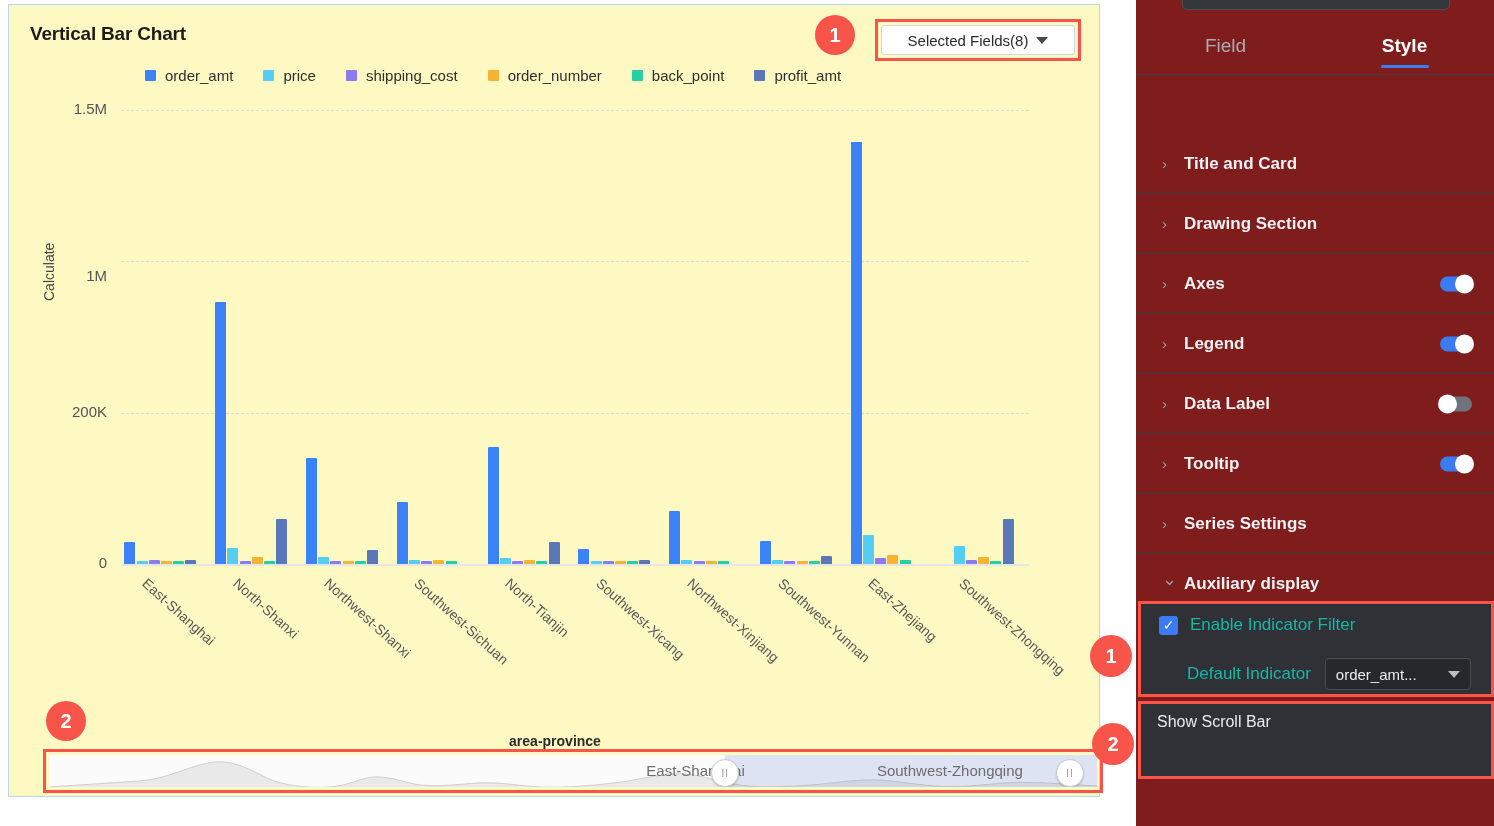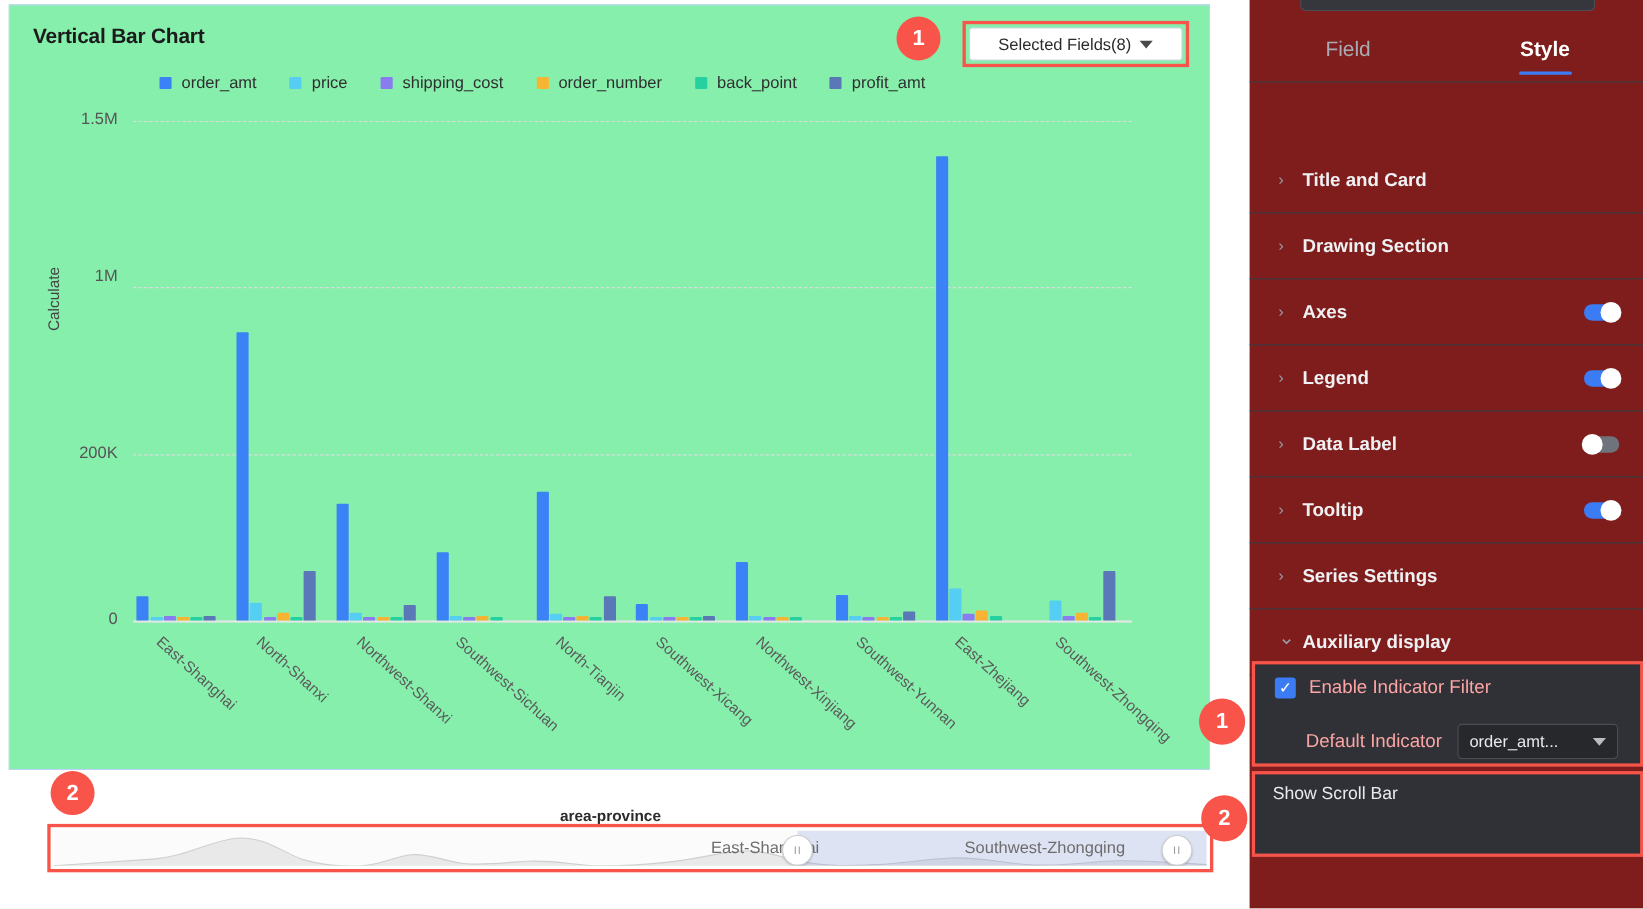--- a/index.html
+++ b/index.html
@@ -7,22 +7,22 @@
     width: 1494px; height: 826px;
     background: #ffffff;
     font-family: "Liberation Sans", sans-serif;
     overflow: hidden;
   }
   #root { position: relative; width: 1494px; height: 826px; background:#ffffff; }
 
   
   #chart-card {
     position: absolute; left: 8px; top: 4px;
-    width: 1092px; height: 696px;
-    background: #86efac;
+    width: 1092px; height: 793px;
+    background: #fef9c3;
     border: 1px solid #b9d4f5;
     box-sizing: border-box;
   }
   #chart-title {
     position: absolute; left: 21px; top: 18px;
     font-size: 19px; font-weight: bold; color: #1b1b1b;
     letter-spacing: -0.2px;
   }
   
   #selected-fields-wrap {
@@ -194,21 +194,21 @@
   #scroll-label { position:absolute; left:16px; top:9px; font-size:16px; color:#e9eaec; }
   #radio-row { position:absolute; left:46px; top:45px; display:flex; align-items:center; gap:10px; }
   .radio-item { display:flex; align-items:center; gap:9px; margin-right:12px; cursor:pointer; }
   .radio {
     width:17px;height:17px;border-radius:50%;border:1.5px solid #8d9097; box-sizing:border-box;
     display:flex;align-items:center;justify-content:center;
   }
   .radio.sel { border-color:#3b7cf5; }
   .radio.sel::after{content:"";width:8px;height:8px;border-radius:50%;background:#3b7cf5;display:block;}
   .radio-label { font-size:16px; color:#e9eaec; }
-  .aux-text { font-size:17px; color:#fca5a5; }
+  .aux-text { font-size:17px; color:#14b8a6; }
 </style>
 </head>
 <body>
 
 <div id="root">
 
   <div id="chart-card">
 
     <div id="chart-title">Vertical Bar Chart</div>
 
@@ -249,21 +249,21 @@
     <div id="plot">
       <div id="y-axis-title">Calculate</div>
       <div id="gridlines">
           <div class="grid-line" style="top: 407.667px;"></div>
           <div class="grid-line" style="top: 256.333px;"></div>
           <div class="grid-line" style="top: 105px;"></div>
         </div>
       <div id="yticks">
           <div class="y-tick" style="left: 18px; top: 549px;">0</div>
           <div class="y-tick" style="left: 18px; top: 397.667px;">200K</div>
-          <div class="y-tick" style="left: 18px; top: 237px;">1M</div>
+          <div class="y-tick" style="left: 18px; top: 262px;">1M</div>
           <div class="y-tick" style="left: 18px; top: 95px;">1.5M</div>
         </div>
       <div id="x-baseline"></div>
       <div class="bars-layer" id="bars-layer">
           <div class="group" style="left: 0px; width: 90.8px;">
             <div class="bar" style="left: 3.4px; width: 11px; height: 21.792px; background: rgb(59, 130, 246);"></div>
             <div class="bar" style="left: 15.6px; width: 11px; height: 3.02667px; background: rgb(86, 205, 242);"></div>
             <div class="bar" style="left: 27.8px; width: 11px; height: 3.632px; background: rgb(138, 124, 240);"></div>
             <div class="bar" style="left: 40px; width: 11px; height: 3.32933px; background: rgb(247, 180, 50);"></div>
             <div class="bar" style="left: 52.2px; width: 11px; height: 3px; background: rgb(38, 208, 160);"></div>

